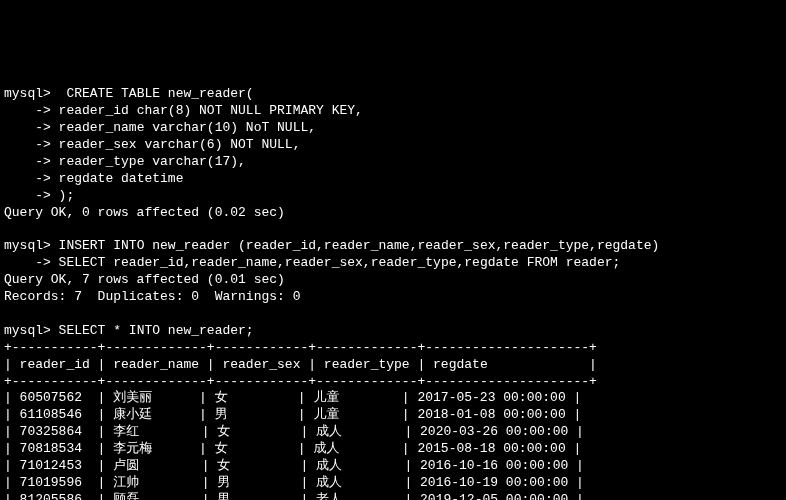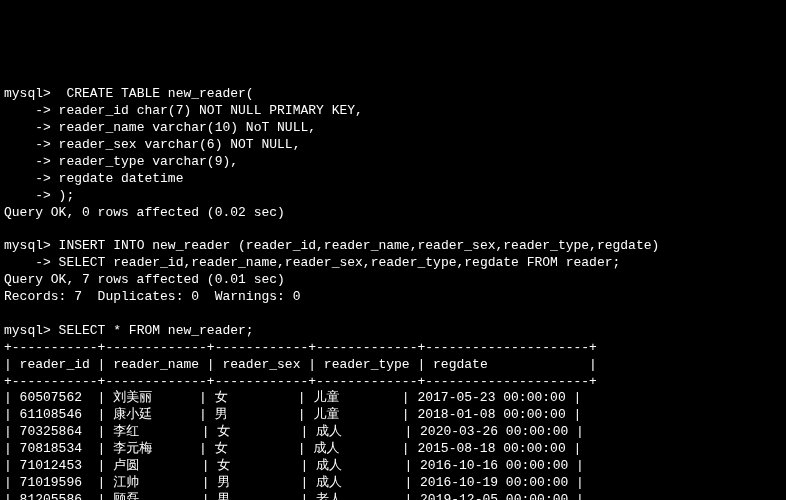--- a/index.html
+++ b/index.html
@@ -18,34 +18,34 @@
   .terminal {
     padding: 2px 4px;
   }
 </style>
 </head>
 <body>
 
 
 
 <div class="terminal"><span>mysql&gt;</span><span>  CREATE TABLE new_reader(</span>
-<span>    -&gt;</span><span> reader_id char(7) NOT NULL PRIMARY KEY,</span>
+<span>    -&gt;</span><span> reader_id char(8) NOT NULL PRIMARY KEY,</span>
 <span>    -&gt;</span><span> reader_name varchar(10) NoT NULL,</span>
 <span>    -&gt;</span><span> reader_sex varchar(6) NOT NULL,</span>
-<span>    -&gt;</span><span> reader_type varchar(9),</span>
+<span>    -&gt;</span><span> reader_type varchar(17),</span>
 <span>    -&gt;</span><span> regdate datetime</span>
 <span>    -&gt;</span><span> );</span>
 <span>Query OK, 0 rows affected (0.02 sec)</span>
 
 <span>mysql&gt;</span><span> INSERT INTO new_reader (reader_id,reader_name,reader_sex,reader_type,regdate)</span>
 <span>    -&gt;</span><span> SELECT reader_id,reader_name,reader_sex,reader_type,regdate FROM reader;</span>
 <span>Query OK, 7 rows affected (0.01 sec)</span>
 <span>Records: 7  Duplicates: 0  Warnings: 0</span>
 
-<span>mysql&gt;</span><span> SELECT * FROM new_reader;</span>
+<span>mysql&gt;</span><span> SELECT * INTO new_reader;</span>
 <span>+-----------+-------------+------------+-------------+---------------------+</span>
 <span>| reader_id | reader_name | reader_sex | reader_type | regdate             |</span>
 <span>+-----------+-------------+------------+-------------+---------------------+</span>
 <span>| 60507562  | 刘美丽      | 女         | 儿童        | 2017-05-23 00:00:00 |</span>
 <span>| 61108546  | 康小廷      | 男         | 儿童        | 2018-01-08 00:00:00 |</span>
 <span>| 70325864  | 李红        | 女         | 成人        | 2020-03-26 00:00:00 |</span>
 <span>| 70818534  | 李元梅      | 女         | 成人        | 2015-08-18 00:00:00 |</span>
 <span>| 71012453  | 卢圆        | 女         | 成人        | 2016-10-16 00:00:00 |</span>
 <span>| 71019596  | 江帅        | 男         | 成人        | 2016-10-19 00:00:00 |</span>
 <span>| 81205586  | 顾磊        | 男         | 老人        | 2019-12-05 00:00:00 |</span>

